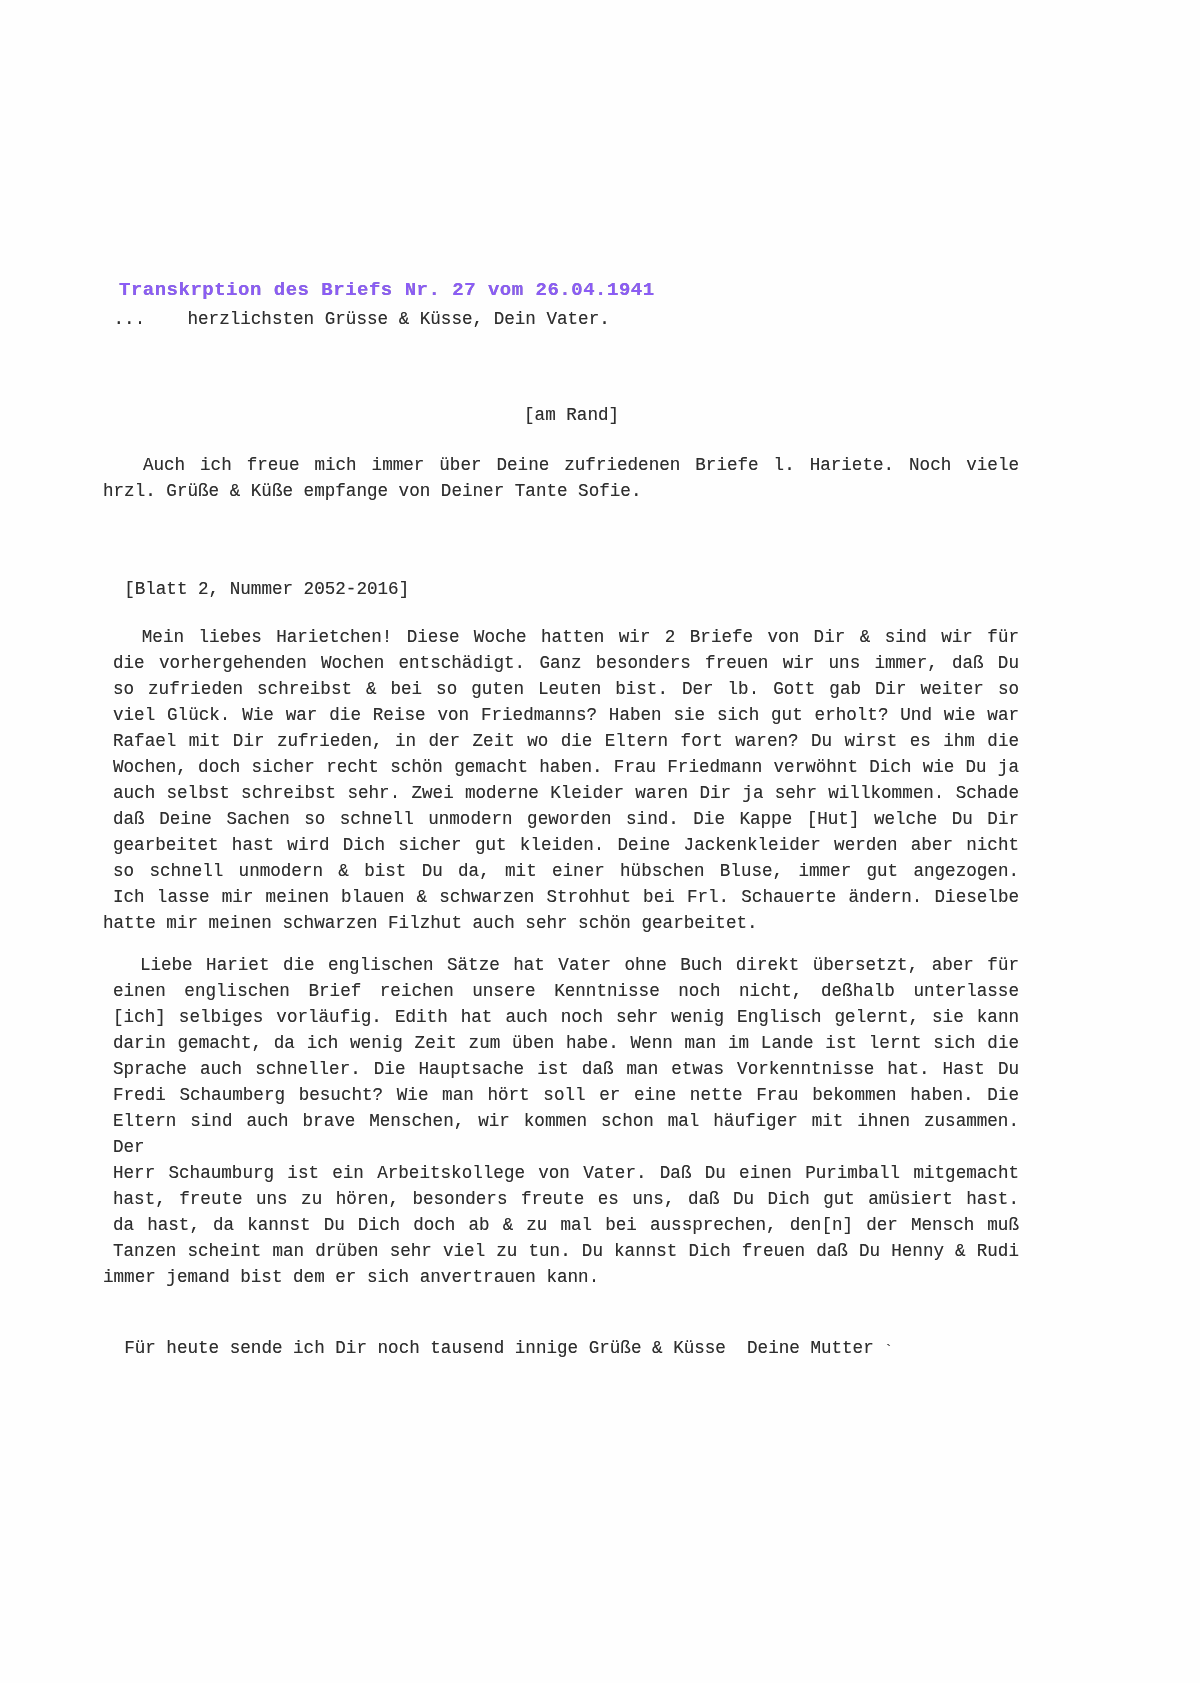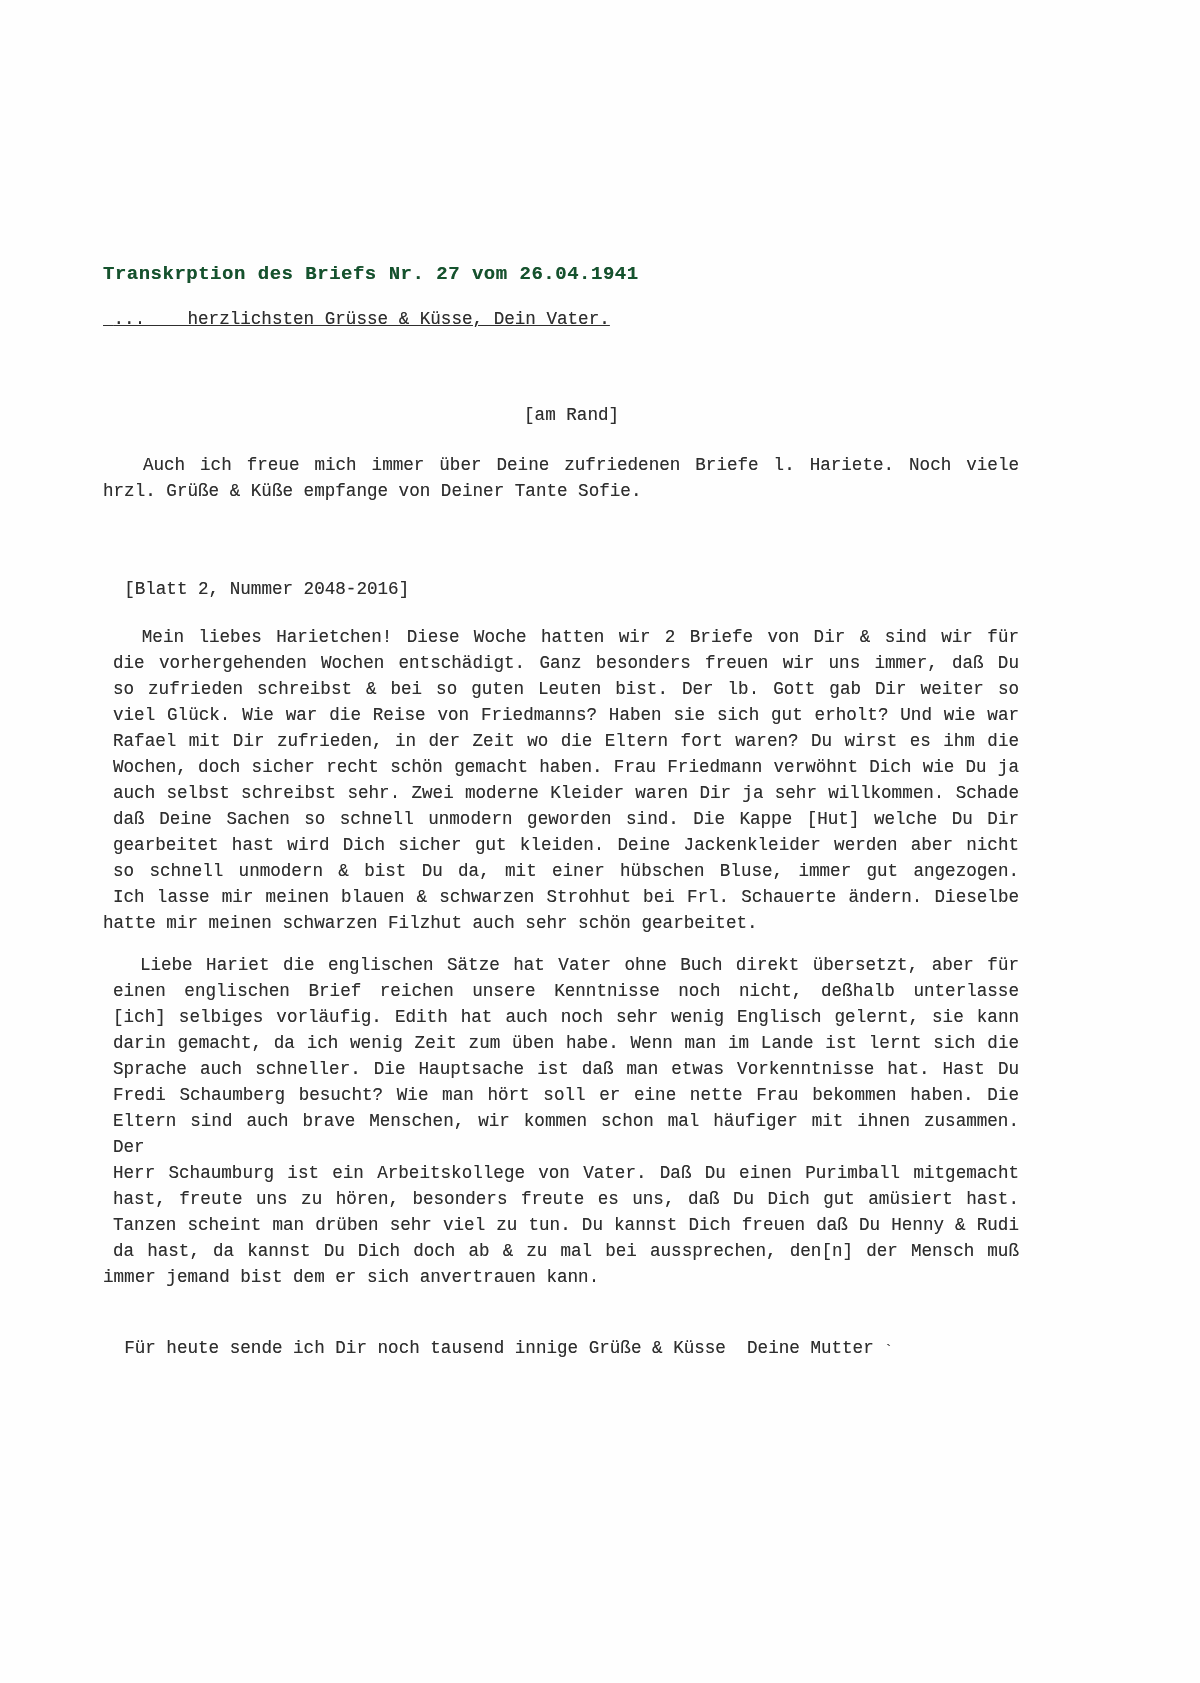--- a/index.html
+++ b/index.html
@@ -17,27 +17,27 @@
   }
   .page {
     position: absolute;
     inset: 0;
     background: #fefefe;
   }
   .doc-title {
     position: absolute;
     left: 103px;
     top: 261px;
-    margin: 0;
+    margin: 16px;
     font-size: 19px;
     line-height: 26px;
     font-weight: bold;
     letter-spacing: 0.5px;
     white-space: pre;
-    color: #14532d;
+    color: #8b5cf6;
     text-shadow: 0 0 0.6px rgba(40,40,40,0.55);
   }
   .block {
     position: absolute;
     left: 103px;
     width: 916px;
   }
   .line {
     white-space: pre-wrap;
     font-size: 17.6px;
@@ -56,32 +56,32 @@
     color: #3a3a3a;
   }
 </style>
 </head>
 <body style="background: rgb(254, 254, 254); color: rgb(46, 46, 46);">
 
 <main class="page">
   <h1 class="doc-title">Transkrption des Briefs Nr. 27 vom 26.04.1941</h1>
 
   <section id="blocks">
-      <div class="block" style="top: 306px; text-decoration: underline;">
+      <div class="block" style="top: 306px;">
         <div class="line"> ...    herzlichsten Grüsse &amp; Küsse, Dein Vater.</div>
       </div>
       <div class="block" style="top: 402px; text-align: center;">
         <div class="line">  [am Rand]</div>
       </div>
       <div class="block" style="top: 452px;">
         <div class="line j">  Auch ich freue mich immer über Deine zufriedenen Briefe l. Hariete. Noch viele</div>
         <div class="line">hrzl. Grüße &amp; Küße empfange von Deiner Tante Sofie.</div>
       </div>
       <div class="block" style="top: 576px;">
-        <div class="line">  [Blatt 2, Nummer 2048-2016]</div>
+        <div class="line">  [Blatt 2, Nummer 2052-2016]</div>
       </div>
       <div class="block" style="top: 624px;">
         <div class="line j">  Mein liebes Harietchen! Diese Woche hatten wir 2 Briefe von Dir &amp; sind wir für</div>
         <div class="line j">die vorhergehenden Wochen entschädigt. Ganz besonders freuen wir uns immer, daß Du</div>
         <div class="line j">so zufrieden schreibst &amp; bei so guten Leuten bist. Der lb. Gott gab Dir weiter so</div>
         <div class="line j">viel Glück. Wie war die Reise von Friedmanns? Haben sie sich gut erholt? Und wie war</div>
         <div class="line j">Rafael mit Dir zufrieden, in der Zeit wo die Eltern fort waren? Du wirst es ihm die</div>
         <div class="line j">Wochen, doch sicher recht schön gemacht haben. Frau Friedmann verwöhnt Dich wie Du ja</div>
         <div class="line j">auch selbst schreibst sehr. Zwei moderne Kleider waren Dir ja sehr willkommen. Schade</div>
         <div class="line j">daß Deine Sachen so schnell unmodern geworden sind. Die Kappe [Hut] welche Du Dir</div>
@@ -93,22 +93,22 @@
       <div class="block" style="top: 952px;">
         <div class="line j">  Liebe Hariet die englischen Sätze hat Vater ohne Buch direkt übersetzt, aber für</div>
         <div class="line j">einen englischen Brief reichen unsere Kenntnisse noch nicht, deßhalb unterlasse</div>
         <div class="line j">[ich] selbiges vorläufig. Edith hat auch noch sehr wenig Englisch gelernt, sie kann</div>
         <div class="line j">darin gemacht, da ich wenig Zeit zum üben habe. Wenn man im Lande ist lernt sich die</div>
         <div class="line j">Sprache auch schneller. Die Hauptsache ist daß man etwas Vorkenntnisse hat. Hast Du</div>
         <div class="line j">Fredi Schaumberg besucht? Wie man hört soll er eine nette Frau bekommen haben. Die</div>
         <div class="line j">Eltern sind auch brave Menschen, wir kommen schon mal häufiger mit ihnen zusammen. Der</div>
         <div class="line j">Herr Schaumburg ist ein Arbeitskollege von Vater. Daß Du einen Purimball mitgemacht</div>
         <div class="line j">hast, freute uns zu hören, besonders freute es uns, daß Du Dich gut amüsiert hast.</div>
+        <div class="line j">da hast, da kannst Du Dich doch ab &amp; zu mal bei aussprechen, den[n] der Mensch muß</div>
         <div class="line j">Tanzen scheint man drüben sehr viel zu tun. Du kannst Dich freuen daß Du Henny &amp; Rudi</div>
-        <div class="line j">da hast, da kannst Du Dich doch ab &amp; zu mal bei aussprechen, den[n] der Mensch muß</div>
         <div class="line">immer jemand bist dem er sich anvertrauen kann.</div>
       </div>
       <div class="block" style="top: 1311px; margin-top: 24px;">
         <div class="line">  Für heute sende ich Dir noch tausend innige Grüße &amp; Küsse  Deine Mutter</div>
       </div>
     </section>
 
   <span id="stray" class="stray-mark" style="left: 884px; top: 1344px;">`</span>
 </main>
 

